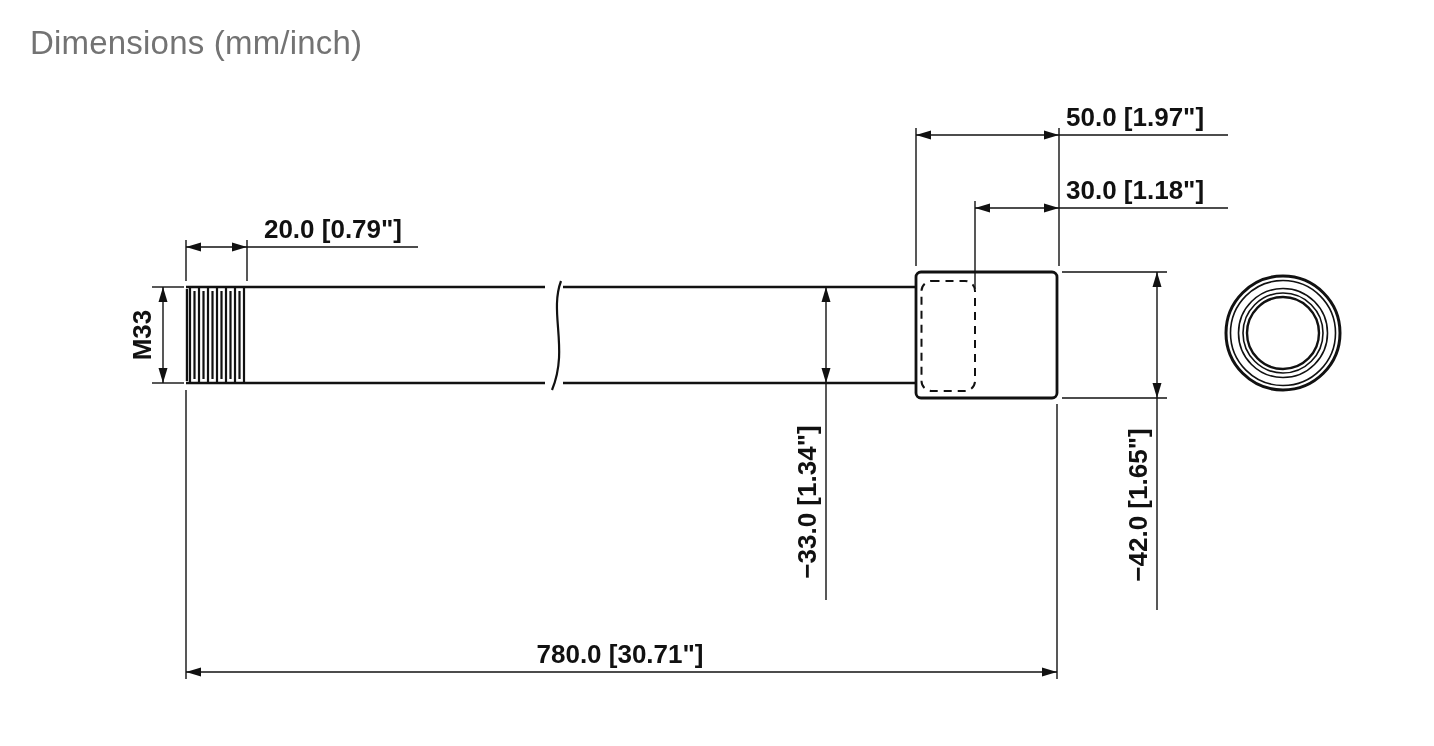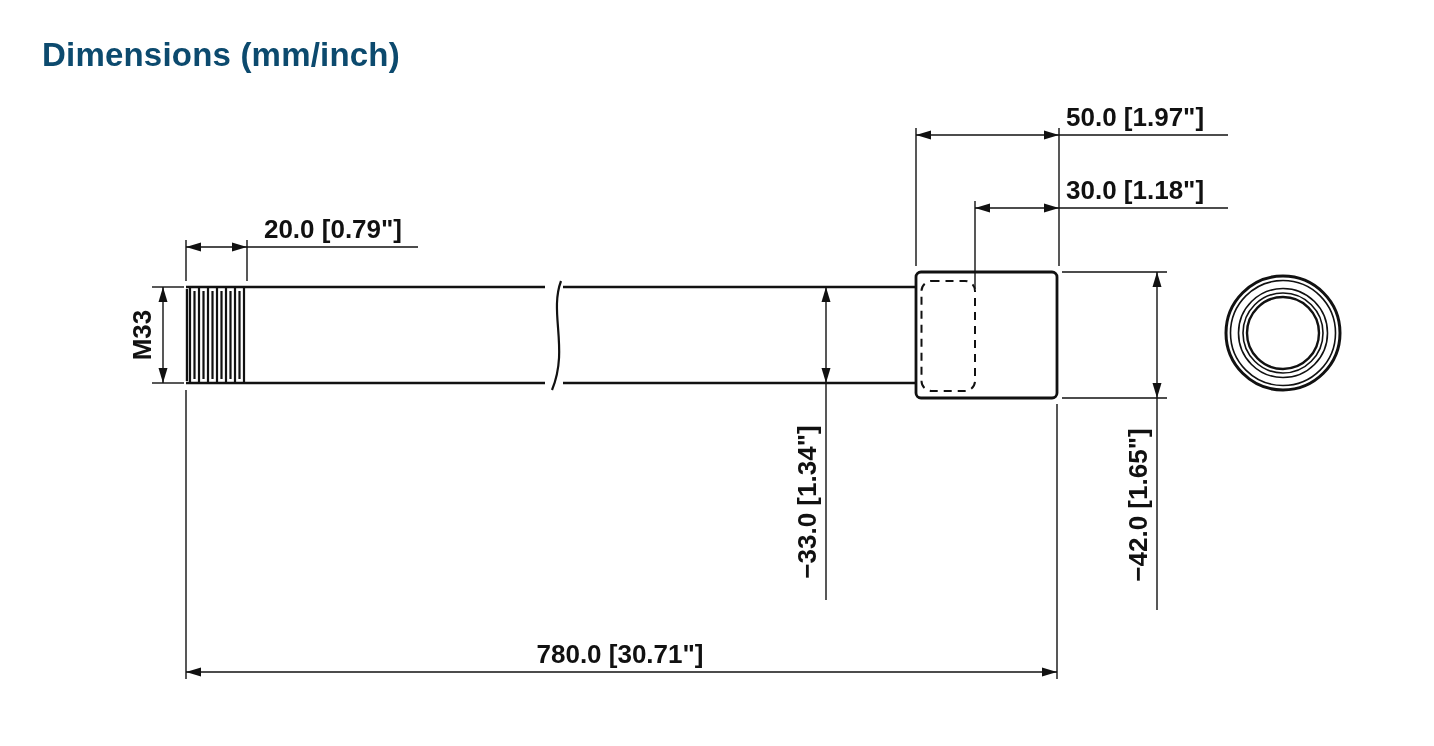--- a/index.html
+++ b/index.html
@@ -1,19 +1,19 @@
 <!DOCTYPE html>
 <html><head>
 <meta charset="utf-8">
 <style>
   html,body{margin:0;padding:0;background:#ffffff;}
   .canvas{position:relative;width:1434px;height:746px;background:#fff;overflow:hidden;
           font-family:"Liberation Sans",sans-serif;}
-  .title{position:absolute;left:30px;top:24px;margin:12px;font-size:33px;font-weight:700;
-         color:#0c4a6e;letter-spacing:0.2px;}
+  .title{position:absolute;left:30px;top:24px;margin:0;font-size:33px;font-weight:400;
+         color:#737373;letter-spacing:0.2px;}
   svg{position:absolute;left:0;top:0;}
   svg text{font-family:"Liberation Sans",sans-serif;font-weight:700;font-size:26px;fill:#111;}
   .outline{stroke:#111;fill:none;}
   .dimline{stroke:#111;stroke-width:1.4;fill:none;}
   .arrow{fill:#111;stroke:none;}
 </style>
 </head>
 <body>
 
 <div class="canvas">

